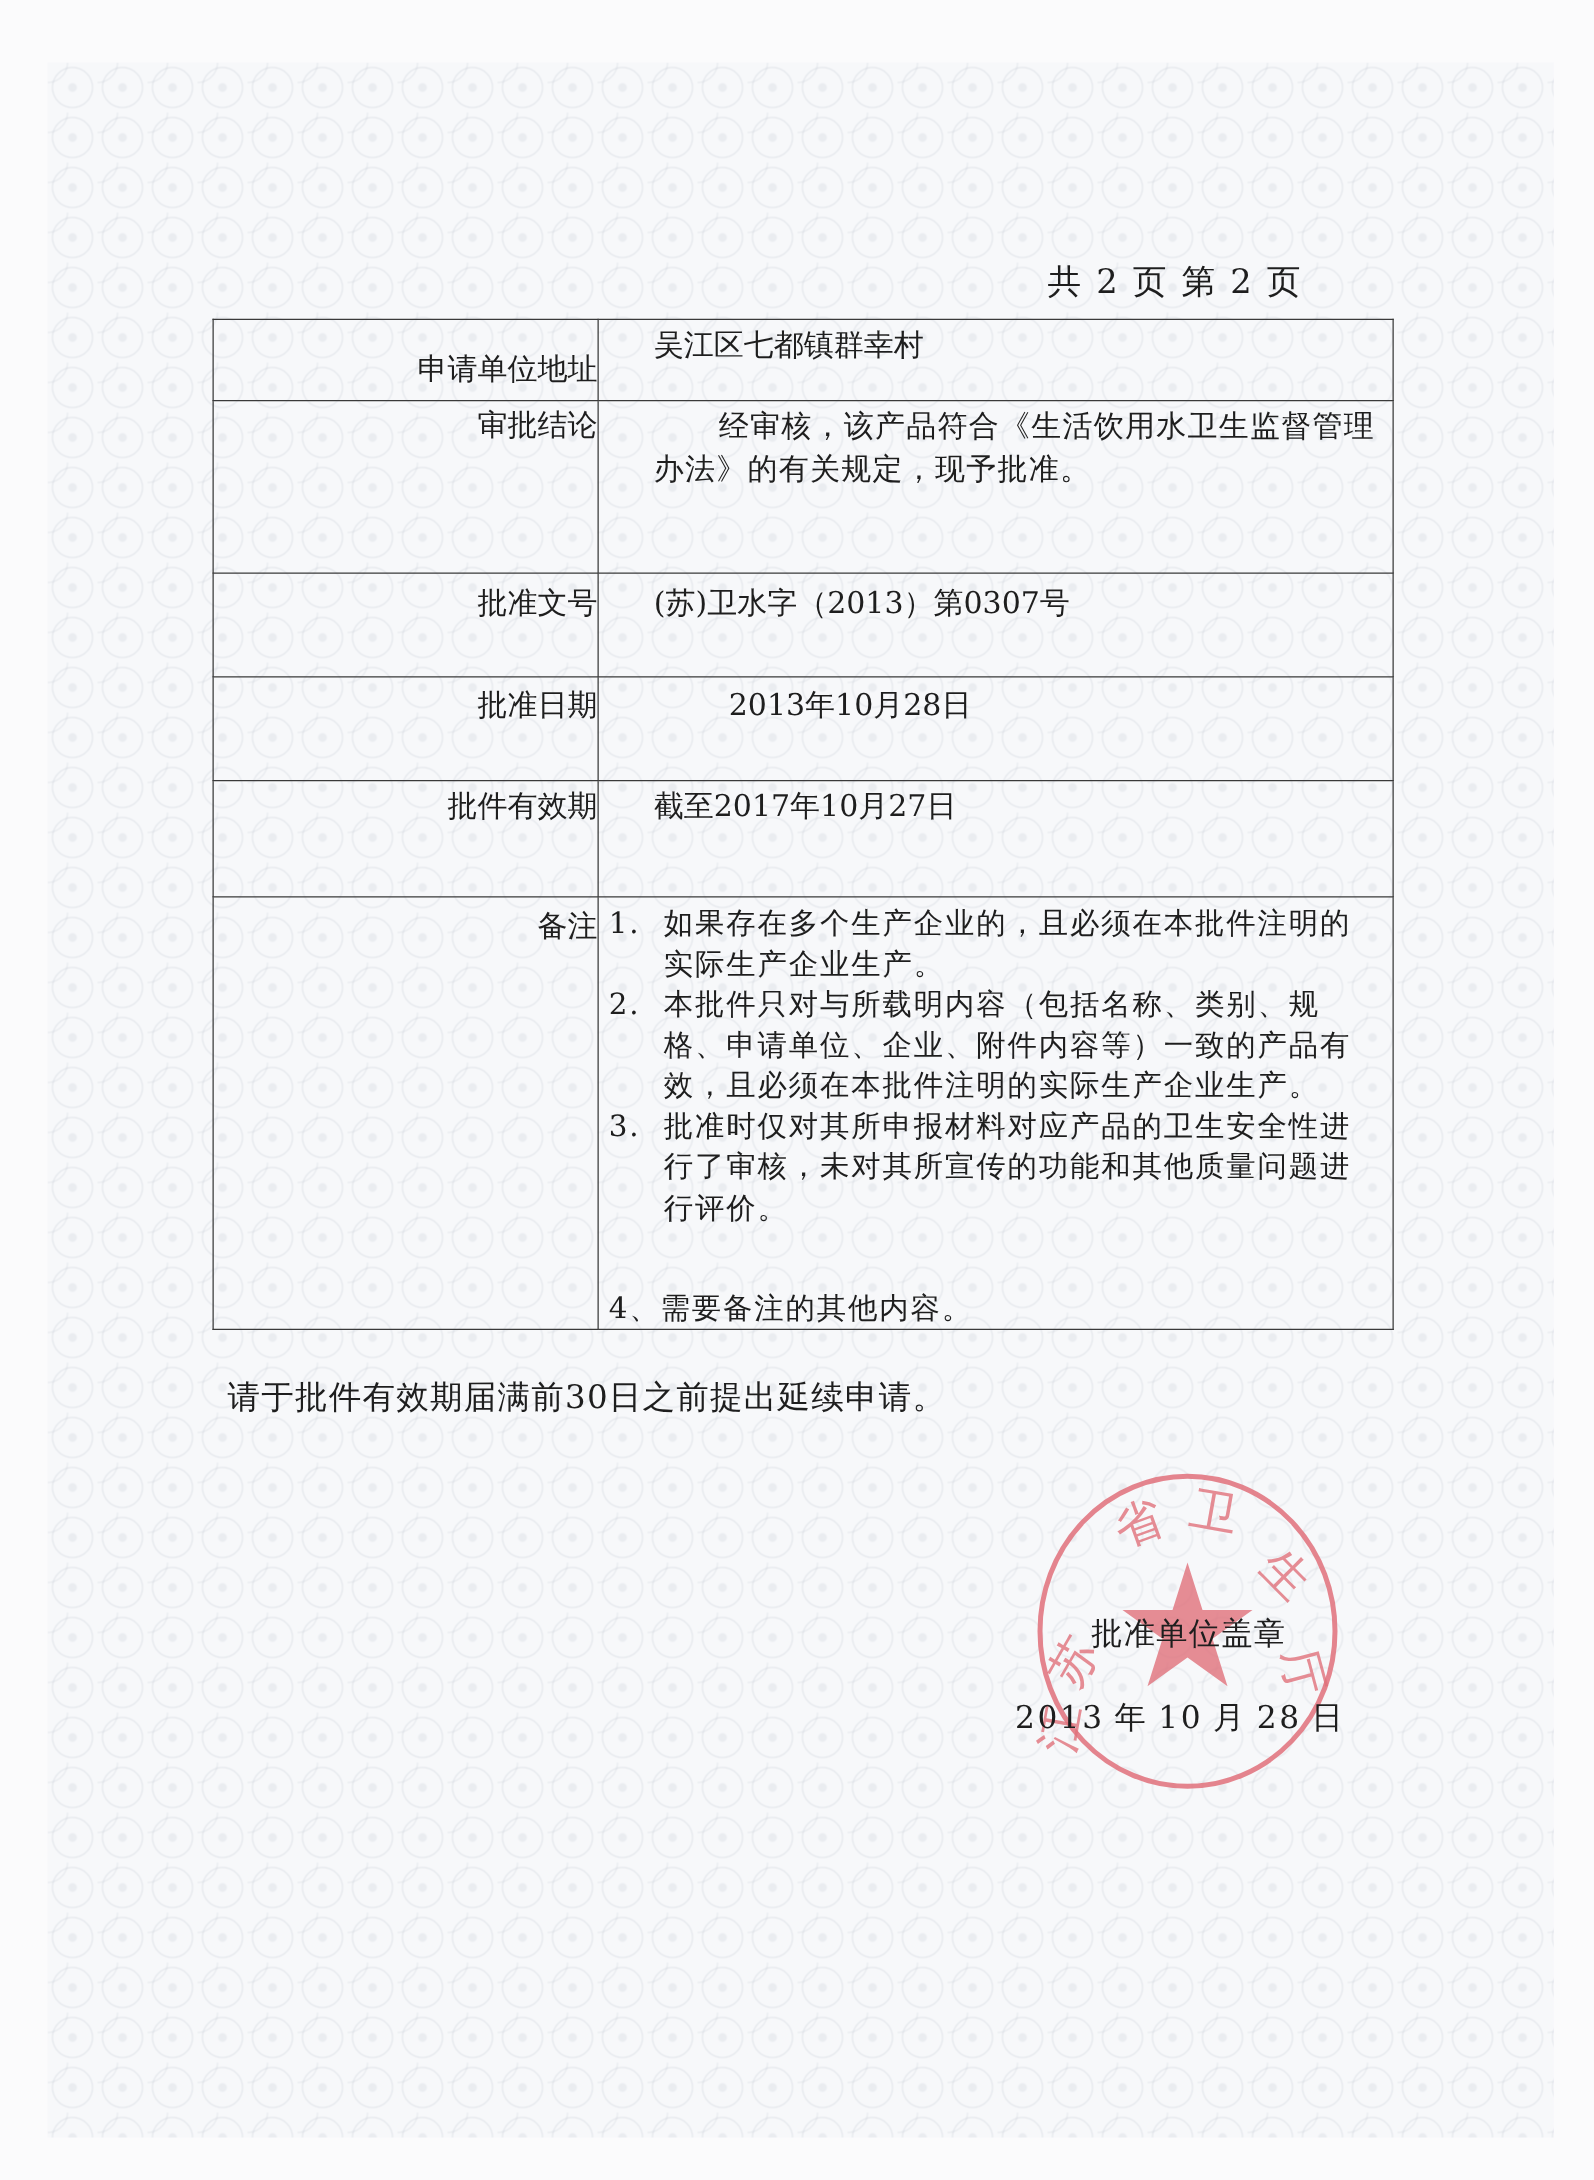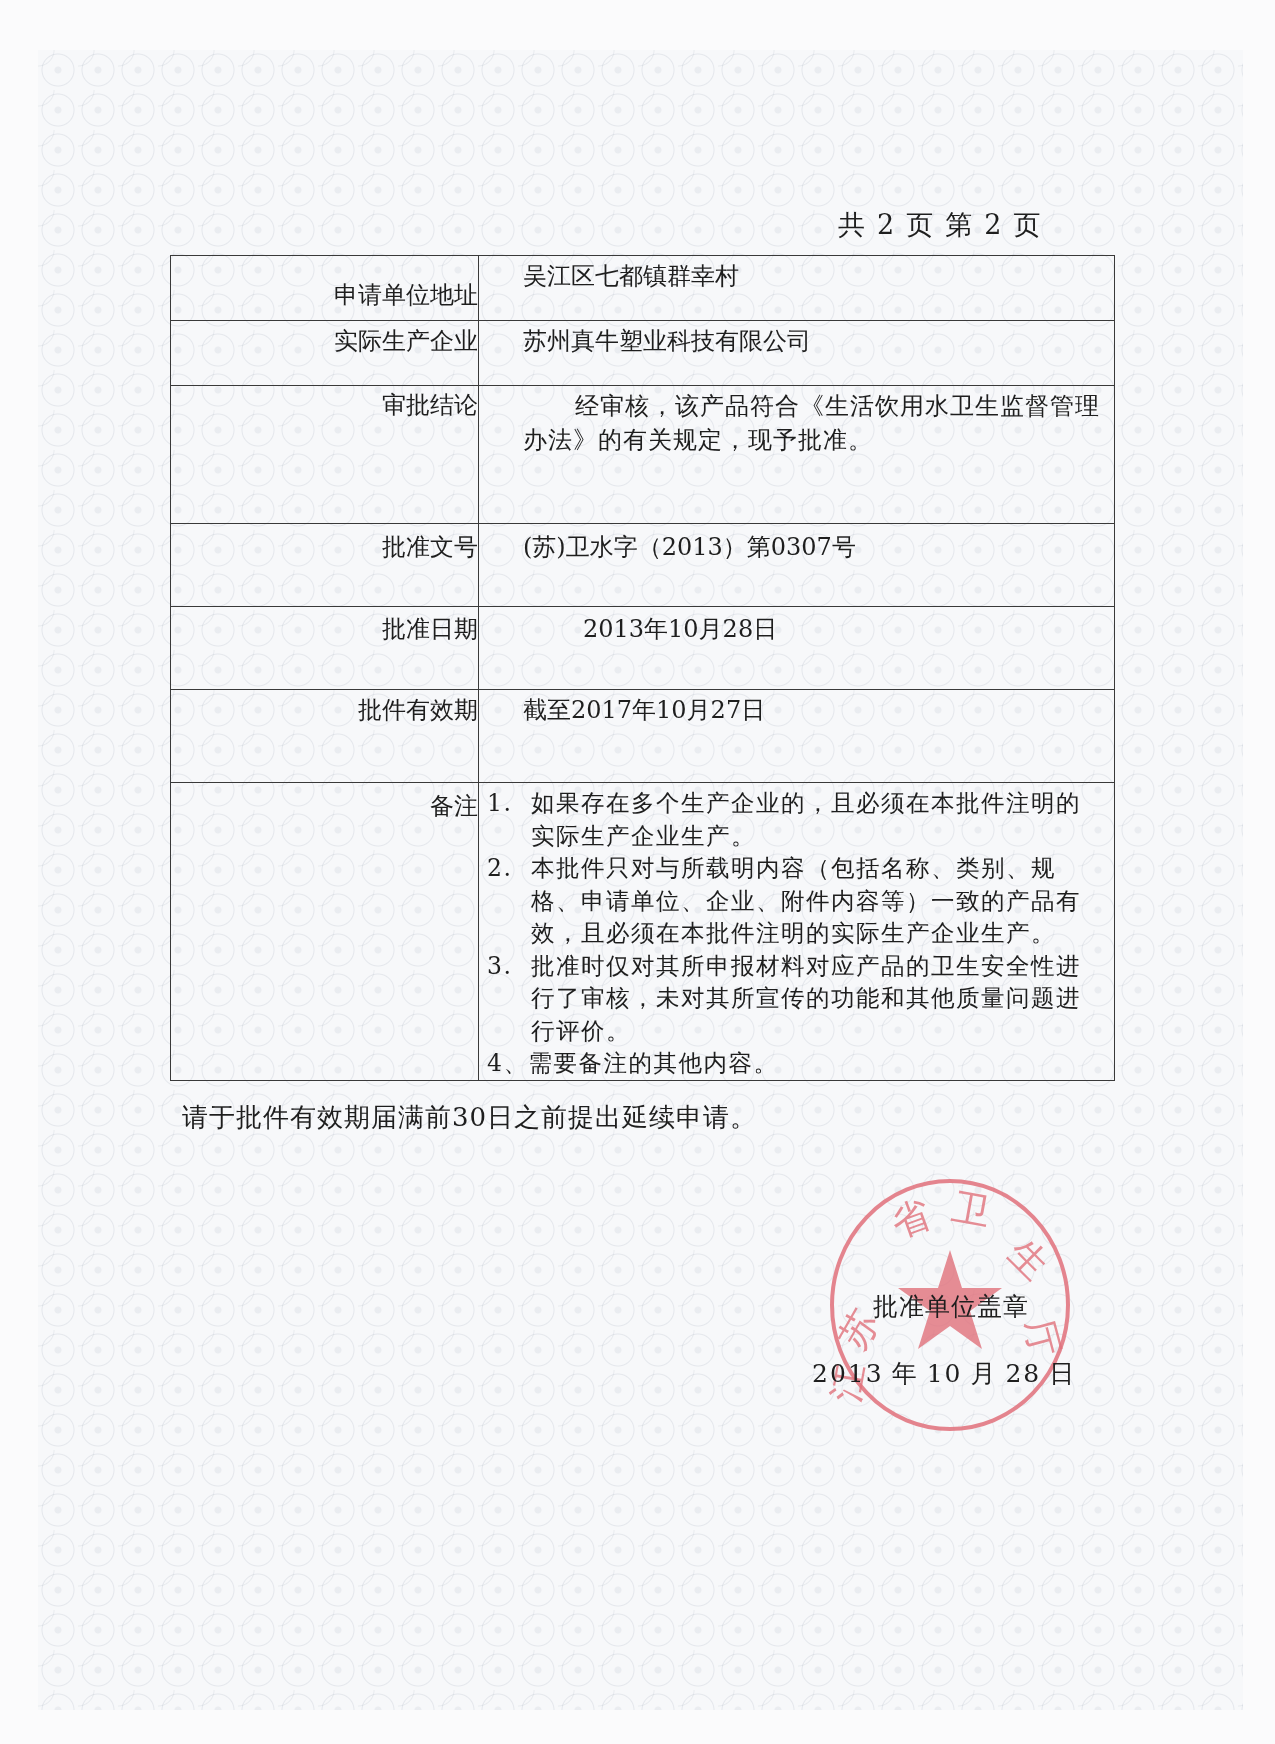--- a/index.html
+++ b/index.html
@@ -71,21 +71,21 @@
     padding-left: 44px;
     font-size: 23.5px;
     line-height: 32.5px;
     letter-spacing: 1.5px;
   }
   .notes-list li .num {
     position: absolute;
     left: 0;
     top: 0;
   }
-  .notes-list li.plain { padding-left: 0; }
+  .notes-list li.plain { padding-left: 0; margin-top: 48px; }
 
   .renewal-note {
     position: absolute;
     left: 182px;
     top: 1100px;
     font-size: 26px;
     letter-spacing: 1px;
     white-space: nowrap;
   }
 
@@ -127,28 +127,20 @@
 </div>
 
 <table class="approval">
   <tbody>
       <tr style="height:65px">
     <td class="label-cell">
           <span class="lbl" style="padding-top:22px">申请单位地址</span>
         </td>
     <td class="value-cell">
           <span class="val">吴江区七都镇群幸村</span>
-        </td>
-  </tr>
-  <tr style="height:65px">
-    <td class="label-cell">
-          <span class="lbl" style="padding-top:3px">实际生产企业</span>
-        </td>
-    <td class="value-cell">
-          <span class="val">苏州真牛塑业科技有限公司</span>
         </td>
   </tr>
   <tr style="height:138px">
     <td class="label-cell">
           <span class="lbl" style="padding-top:2px">审批结论</span>
         </td>
     <td class="value-cell">
           <span class="val" style="text-indent:52px;letter-spacing:1px">经审核，该产品符合《生活饮用水卫生监督管理办法》的有关规定，现予批准。</span>
         </td>
   </tr>

